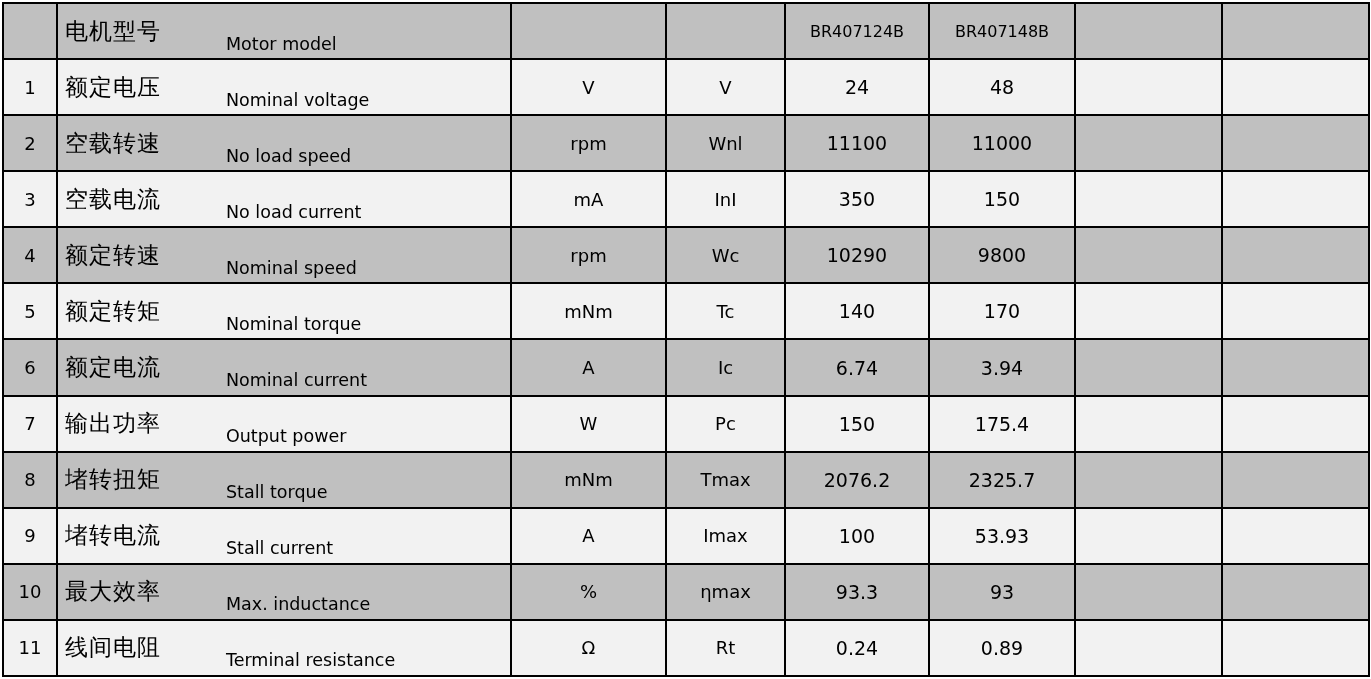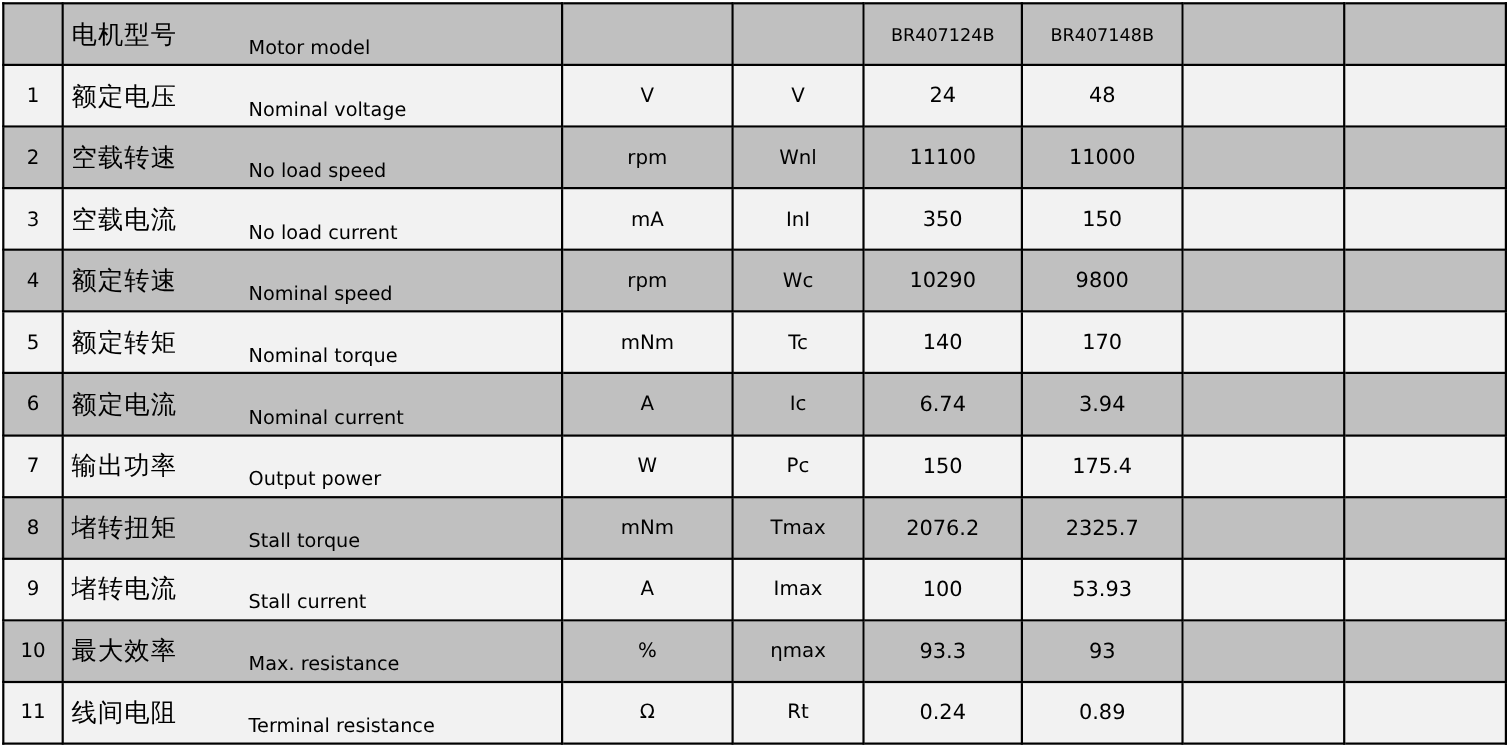--- a/index.html
+++ b/index.html
@@ -205,21 +205,21 @@
     <td class="c-val">53.93</td>
     <td></td>
     <td></td>
   </tr>
 
   <tr class="g">
     <td class="c-no">10</td>
     <td class="c-label">
           <div class="labwrap">
       <span class="cn">最大效率</span>
-      <span class="en">Max. resistance</span>
+      <span class="en">Max. inductance</span>
           </div>
         </td>
     <td class="c-unit">%</td>
     <td class="c-sym">ηmax</td>
     <td class="c-val">93.3</td>
     <td class="c-val">93</td>
     <td></td>
     <td></td>
   </tr>
 

